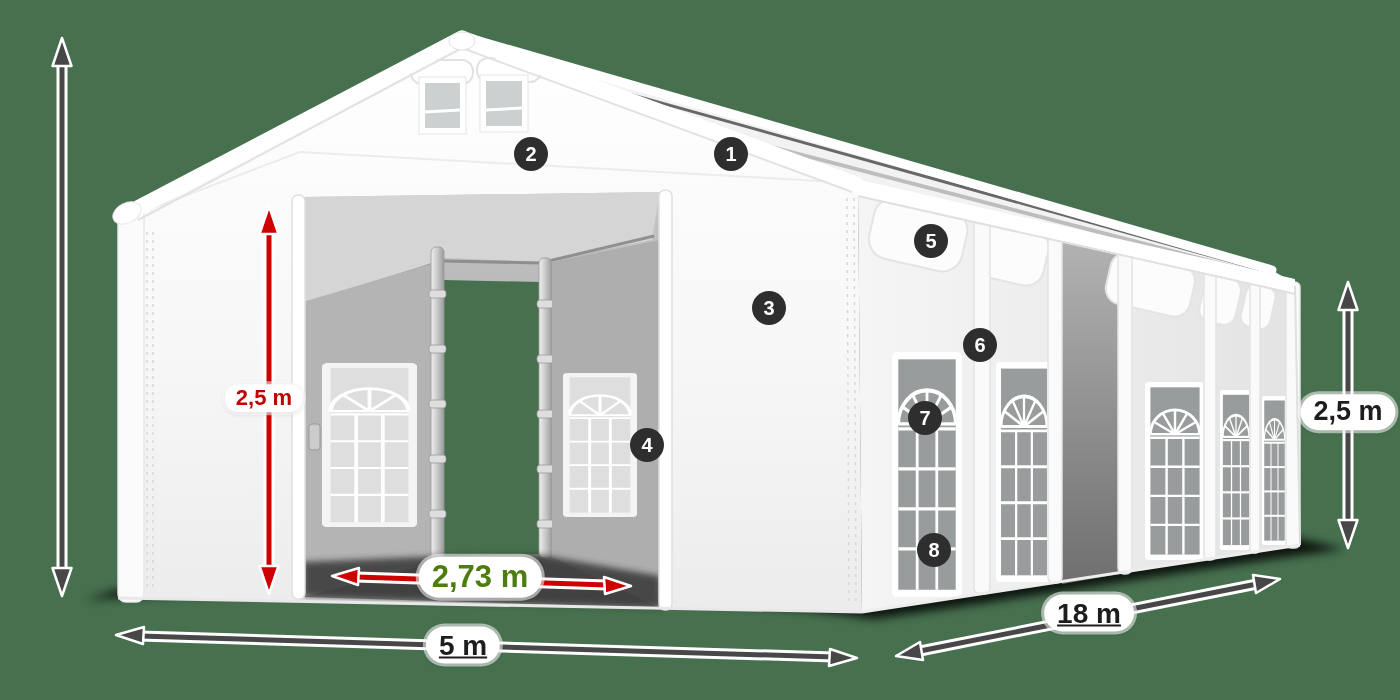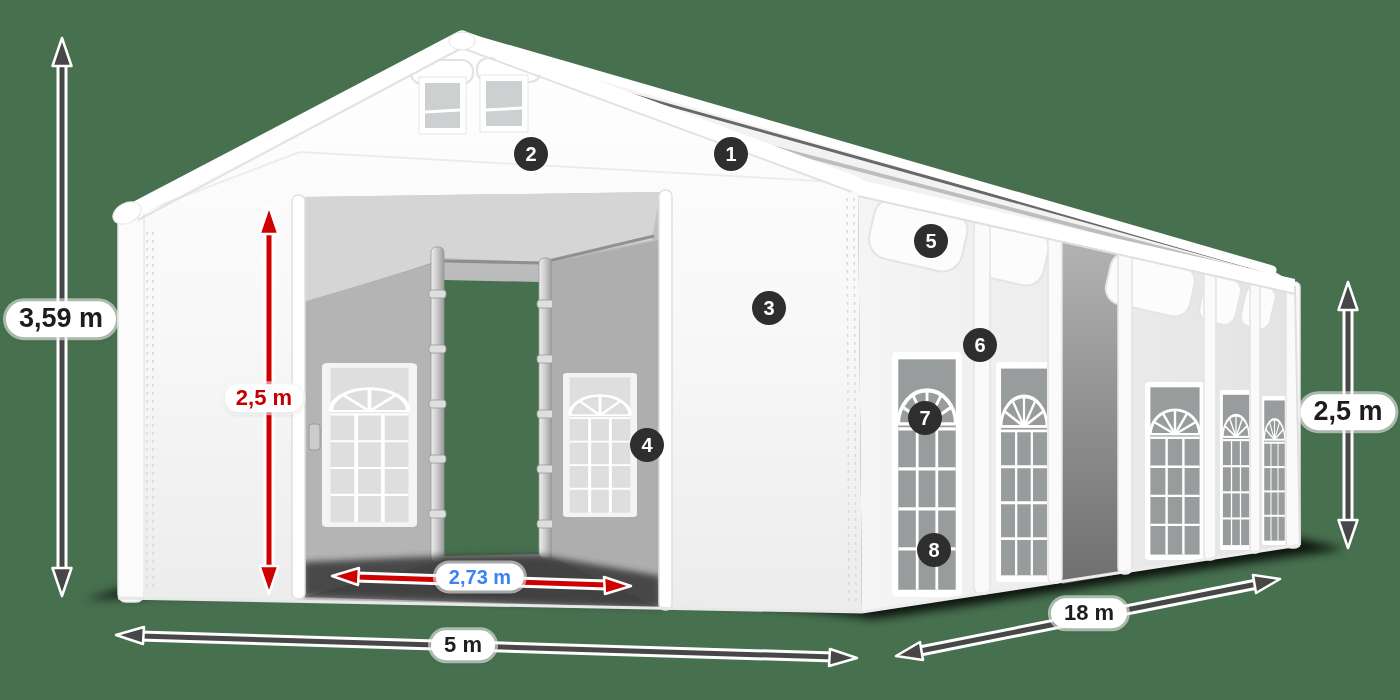--- a/index.html
+++ b/index.html
@@ -9,22 +9,22 @@
     font-family:"Liberation Sans", sans-serif;
   }
   .stage svg{position:absolute;left:0;top:0;}
   .pill{
     position:absolute;transform:translate(-50%,-50%);
     background:#ffffff;border-radius:20px;padding:1px 13px;
     font-weight:bold;color:#1d1d1d;white-space:nowrap;line-height:1.25;
     box-shadow:0 0 0 3px rgba(255,255,255,.55),0 1px 5px rgba(0,0,0,.28);
   }
   .pill.xl{font-size:27px;}
-  .pill.lg{font-size:22px;}
-  .pill.red-lg{font-size:20px;color:#3b82f6;}
+  .pill.lg{font-size:28px;text-decoration:underline;}
+  .pill.red-lg{font-size:31px;color:#4d7c0f;}
   .pill.red-sm{font-size:22px;color:#c30000;padding:0 11px;}
   .badge{
     position:absolute;transform:translate(-50%,-50%);
     width:34px;height:34px;border-radius:50%;
     background:#2e2e2e;color:#fff;font-weight:bold;font-size:20px;
     display:flex;align-items:center;justify-content:center;
   }
 </style>
 </head>
 <body>
@@ -260,21 +260,20 @@
   </g>
 
   <g>
     <line x1="1348" y1="306" x2="1348" y2="526" stroke="#ffffff" stroke-width="11"></line>
     <line x1="1348" y1="306" x2="1348" y2="526" stroke="#474747" stroke-width="5"></line>
     <polygon points="1348,282 1357.5,310 1338.5,310" fill="#474747" stroke="#ffffff" stroke-width="2.5" stroke-linejoin="round"></polygon>
     <polygon points="1348,548 1357.5,520 1338.5,520" fill="#474747" stroke="#ffffff" stroke-width="2.5" stroke-linejoin="round"></polygon>
   </g>
 </svg>
 
-<div class="pill xl" style="left:61px;  top:319px;">3,59 m</div>
 <div class="pill red-sm" style="left:264px; top:398px;">2,5 m</div>
 <div class="pill red-lg" style="left:480px; top:577px;">2,73 m</div>
 <div class="pill lg" style="left:463px; top:645px;">5 m</div>
 <div class="pill lg" style="left:1089px;top:613px;">18 m</div>
 <div class="pill xl" style="left:1348px;top:412px;">2,5 m</div>
 
 <div class="badge" style="left:731px; top:154px;">1</div>
 <div class="badge" style="left:531px; top:154px;">2</div>
 <div class="badge" style="left:769px; top:308px;">3</div>
 <div class="badge" style="left:647px; top:445px;">4</div>

